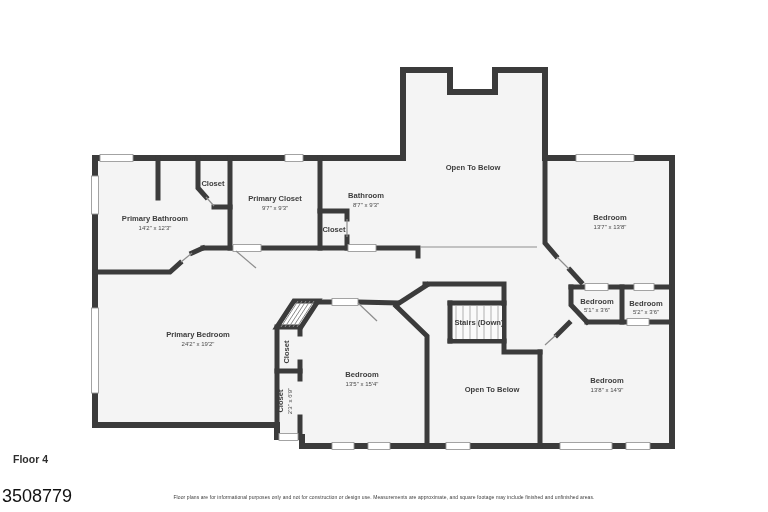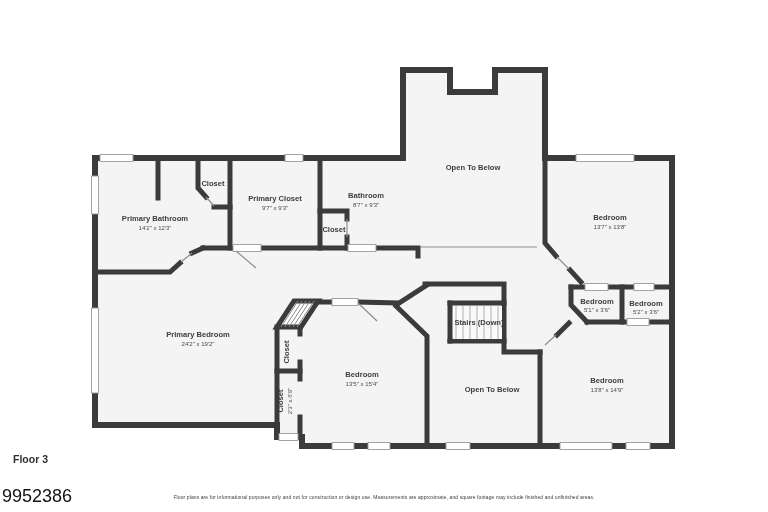--- a/index.html
+++ b/index.html
@@ -169,16 +169,16 @@
       <text class="room-dims" x="646" y="314">5'2" x 3'6"</text>
 
       <text class="room-name" x="492" y="392">Open To Below</text>
 
       <text class="room-name" x="607" y="383">Bedroom</text>
       <text class="room-dims" x="607" y="392">13'8" x 14'9"</text>
     </g>
   </svg>
 
   
-  <div class="footer-floor">Floor 3</div>
-  <div class="footer-listing">9952386</div>
+  <div class="footer-floor">Floor 4</div>
+  <div class="footer-listing">3508779</div>
   <div class="footer-disclaimer">Floor plans are for informational purposes only and not for construction or design use. Measurements are approximate, and square footage may include finished and unfinished areas.</div>
 </div>
 
 </body></html>

